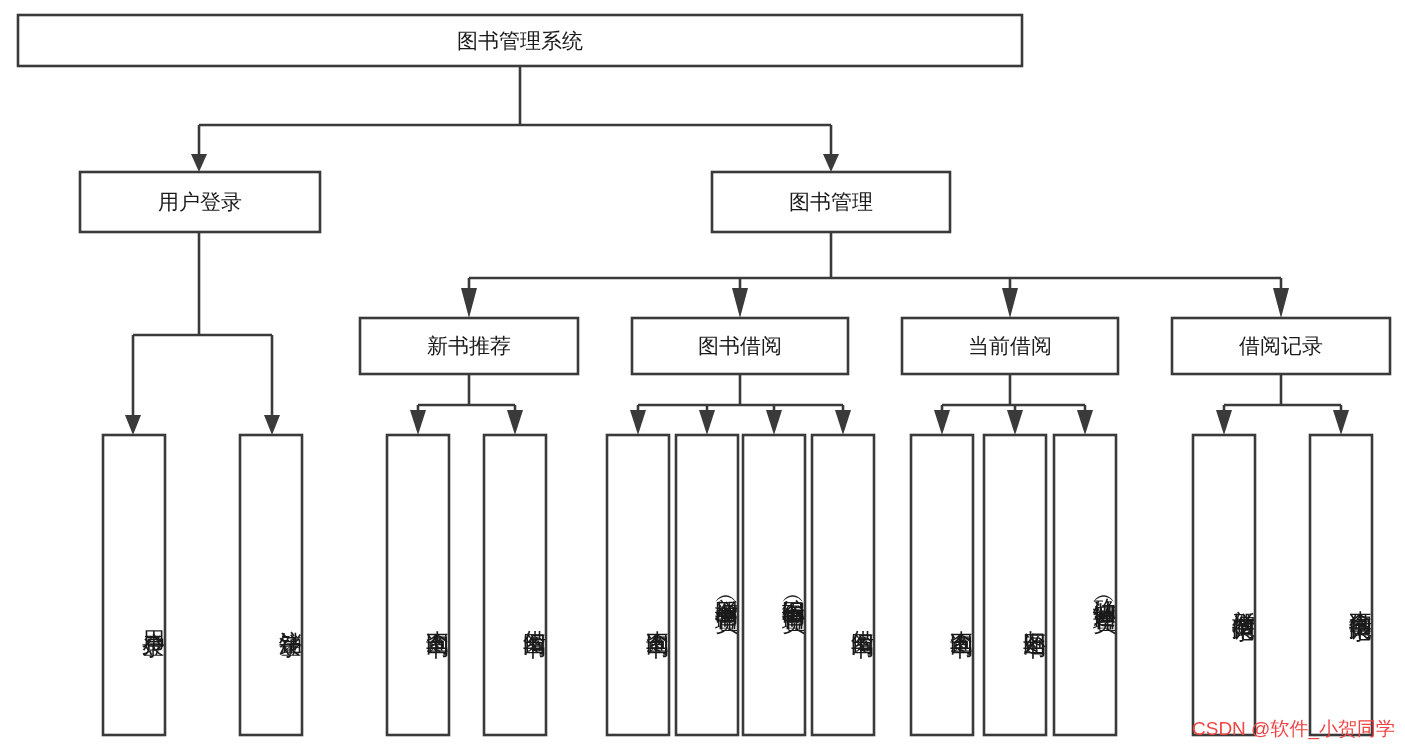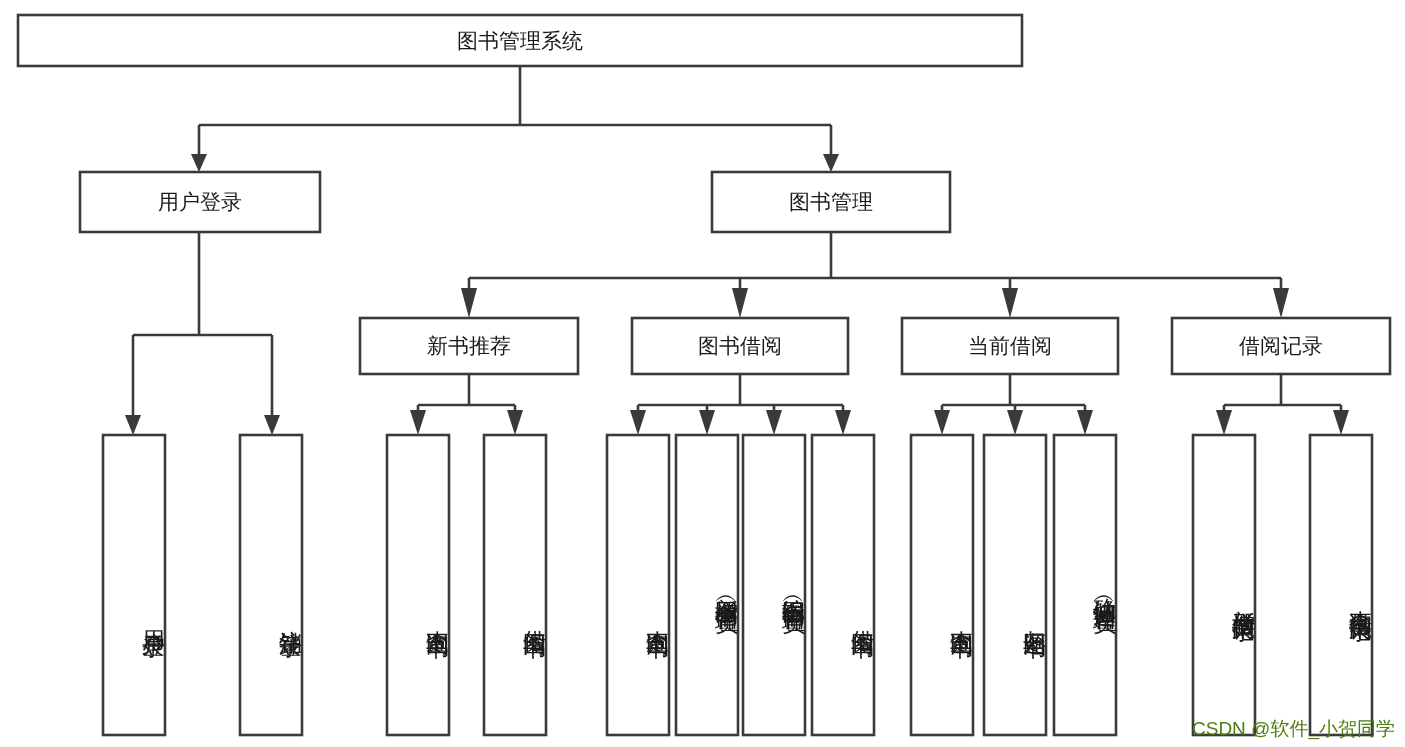--- a/index.html
+++ b/index.html
@@ -62,21 +62,21 @@
     text-align: center;
     display: flex;
     align-items: flex-start;
     justify-content: center;
     user-select: none;
   }
   .watermark {
     position: absolute;
     font-family: "Liberation Sans", "DejaVu Sans", sans-serif;
     font-size: 19px;
-    color: #4d7c0f;
+    color: #ef4444;
     white-space: nowrap;
     user-select: none;
   }
 </style>
 </head>
 <body>
 
 <div id="diagram-root">
 
   <svg class="flow" viewBox="0 0 1405 747" xmlns="http://www.w3.org/2000/svg">

